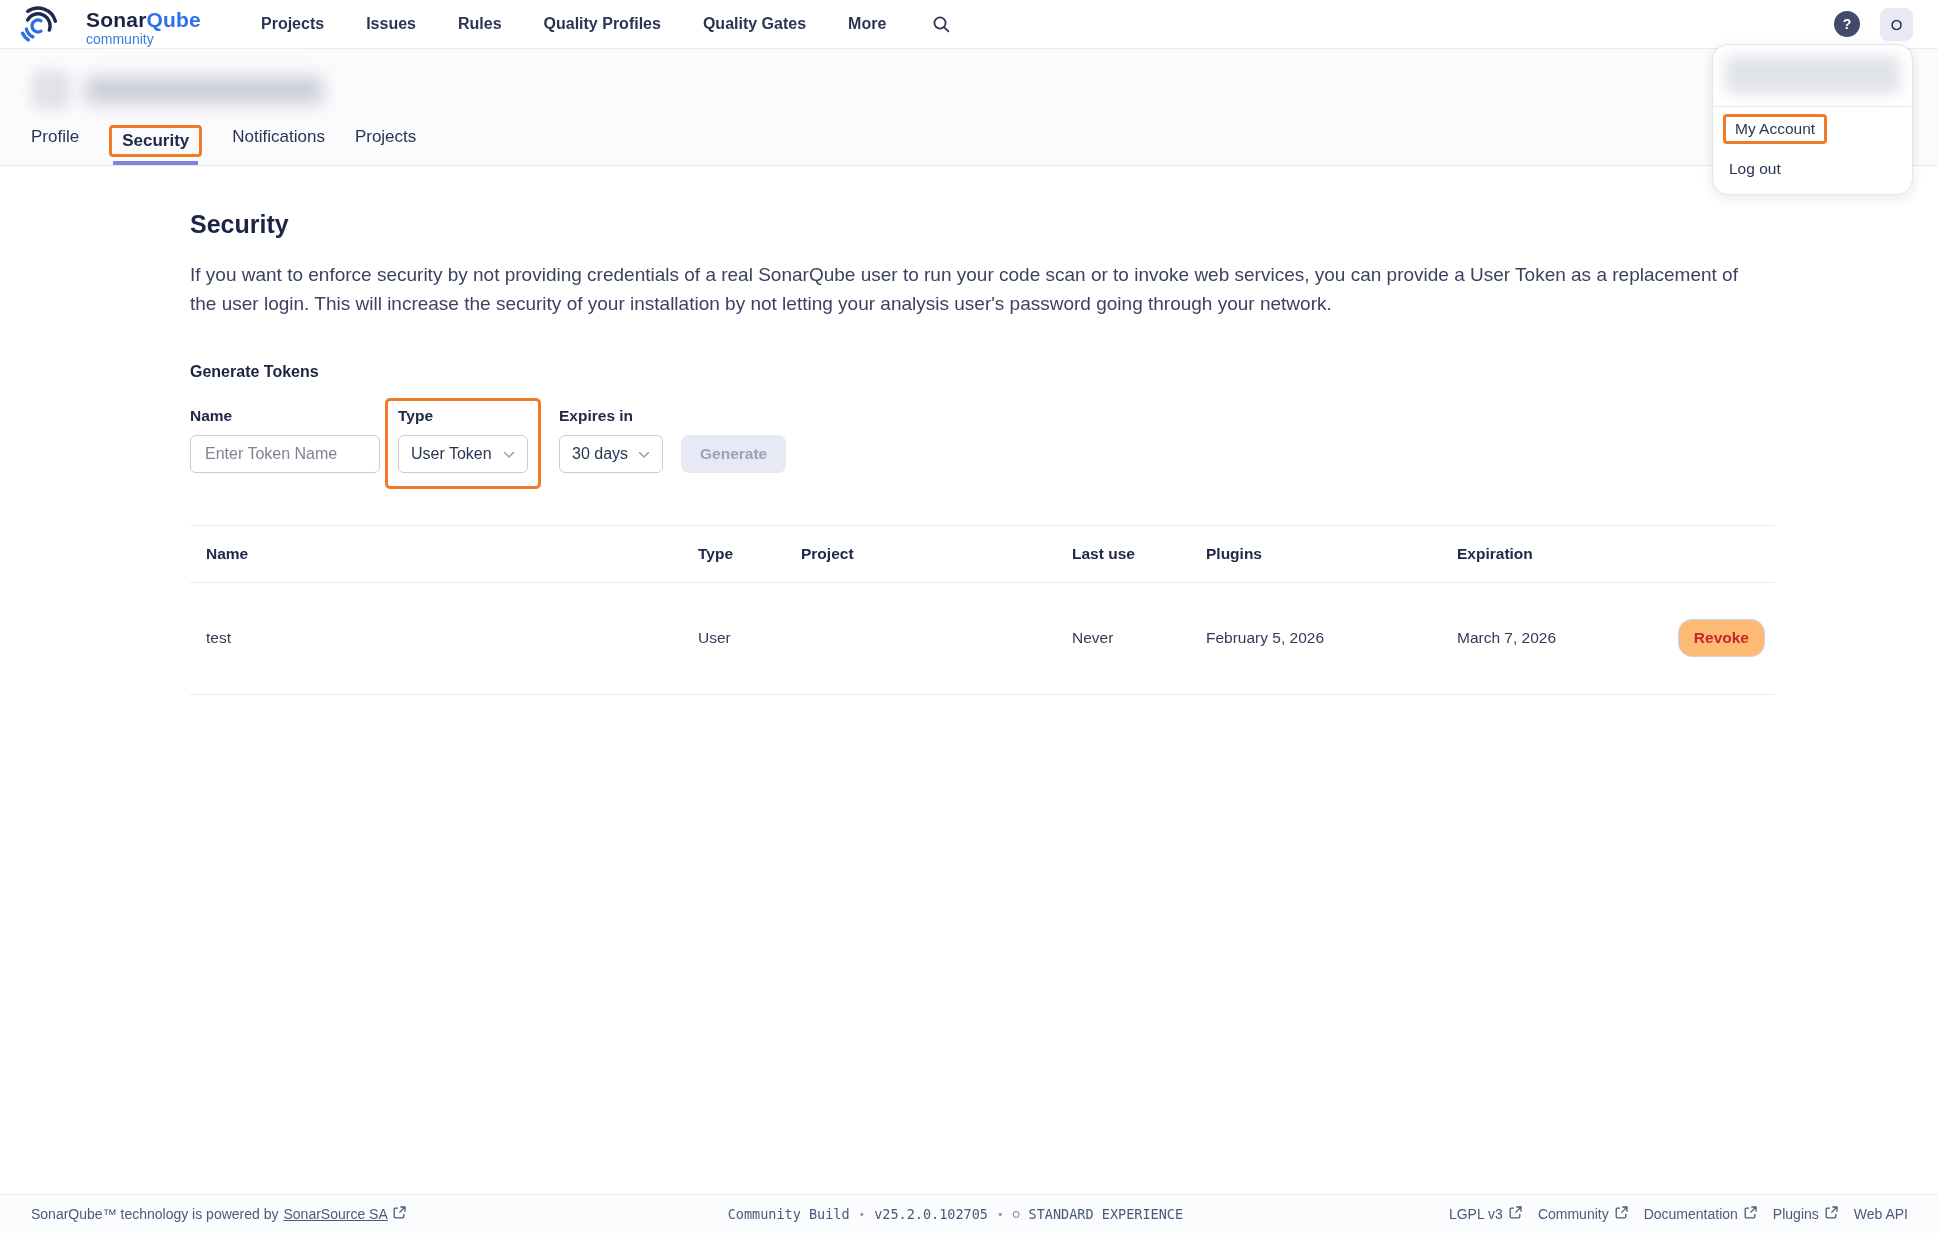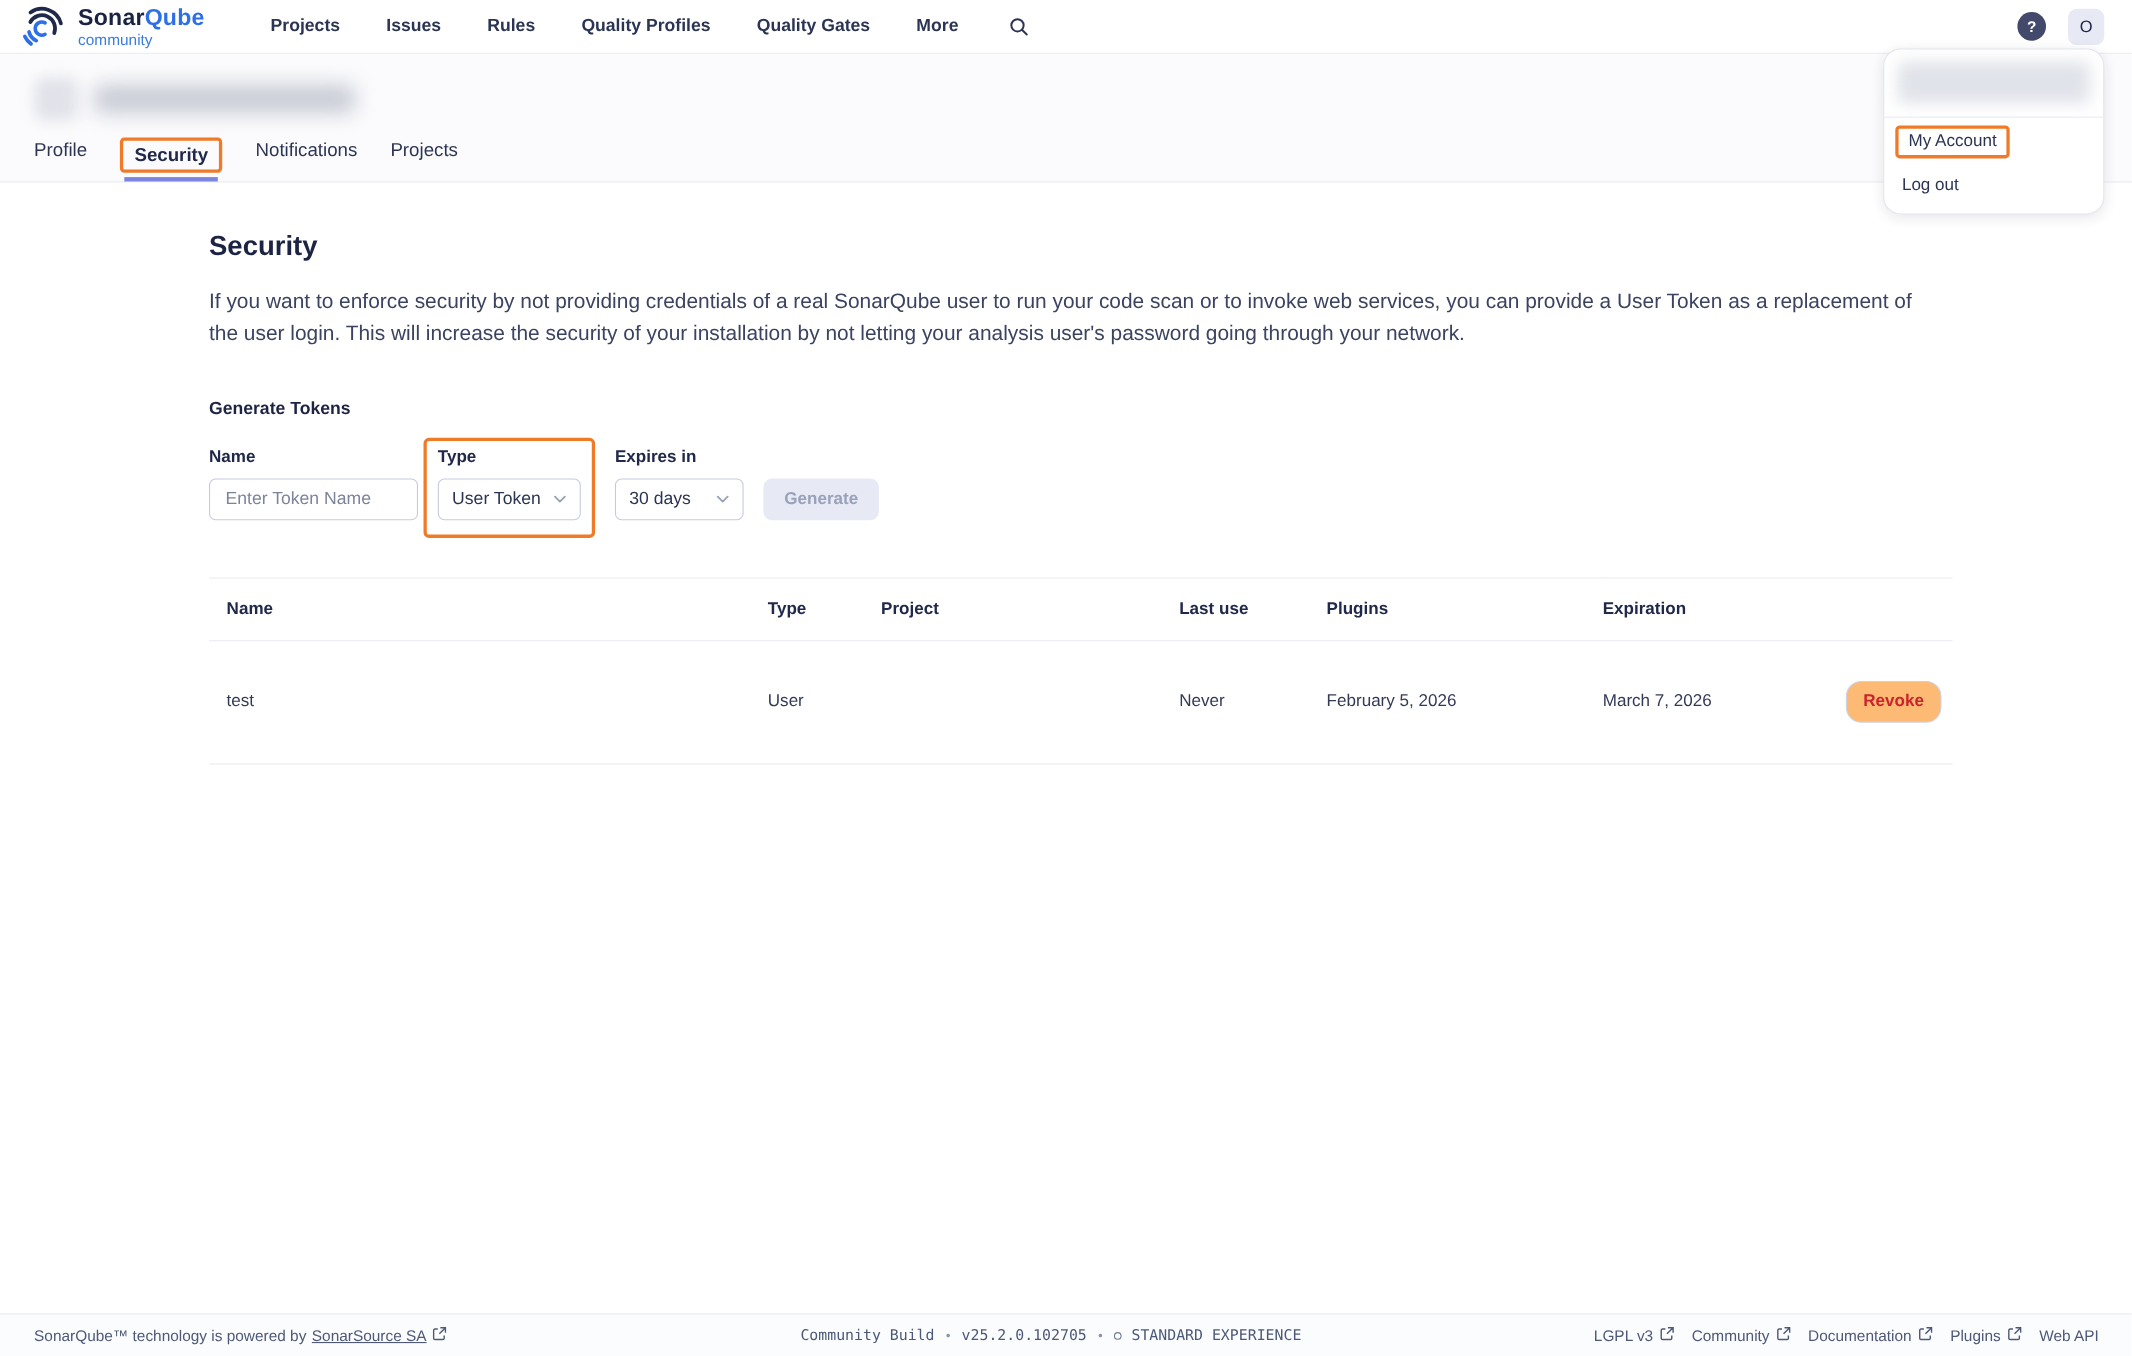--- a/index.html
+++ b/index.html
@@ -14,21 +14,21 @@
     overflow: hidden;
   }
   
   .topnav {
     height: 49px; flex: 0 0 auto;
     display: flex; align-items: center;
     padding: 0 25px 0 20px;
     background: #fff;
     border-bottom: 1px solid #E8EAF0;
   }
-  .logo { display: flex; align-items: center; gap: 9px; cursor: pointer; }
+  .logo { display: flex; align-items: flex-end; gap: 24px; cursor: pointer; }
   .logo-text { line-height: 1; }
   .logo-name { font-size: 21px; font-weight: 700; letter-spacing: .2px; color: #1B2342; }
   .logo-name .qube { color: #2D6FE8; }
   .logo-edition { font-size: 14px; color: #3B7CE0; margin-top: 2px; }
   .nav-items { display: flex; align-items: center; gap: 42px; margin-left: 60px; }
   .nav-item { font-size: 16px; font-weight: 700; color: #2B3453; cursor: pointer; white-space: nowrap; }
   .search-btn { margin-left: 46px; cursor: pointer; display: flex; align-items: center; }
   .topnav-right { margin-left: auto; display: flex; align-items: center; gap: 20px; }
   .help-btn {
     width: 26px; height: 26px; border-radius: 50%;
@@ -74,21 +74,21 @@
     width: 190px; height: 38px; border: 1px solid #C6CCDF; border-radius: 6px;
     padding: 0 14px; font-size: 16px; font-family: inherit; color: #2B3453; background: #fff;
   }
   .text-input::placeholder { color: #7D8499; }
   .select {
     height: 38px; border: 1px solid #C6CCDF; border-radius: 6px; background: #fff;
     padding: 0 12px; display: flex; align-items: center; justify-content: space-between;
     font-size: 16px; color: #2B3453; cursor: pointer;
   }
   .select-type { width: 130px; }
-  .select-expires { width: 117px; }
+  .select-expires { width: 104px; }
   .gap18 { width: 18px; flex: 0 0 18px; }
   .type-box { border: 3px solid #EF7B29; border-radius: 5px; padding: 6px 10px 13px; margin: -9px 0 0 -13px; }
   .generate-btn {
     height: 38px; margin-top: 28px; border: none; border-radius: 8px;
     background: #E7EAF5; color: #9AA1BB; font-size: 15.5px; font-weight: 700;
     padding: 0 19px; font-family: inherit; cursor: default;
   }
   
   .tokens-table { margin-top: 36px; width: 1585px; border-collapse: collapse; table-layout: fixed; border-top: 1px solid #E9EBF2; }
   .tokens-table thead th {

